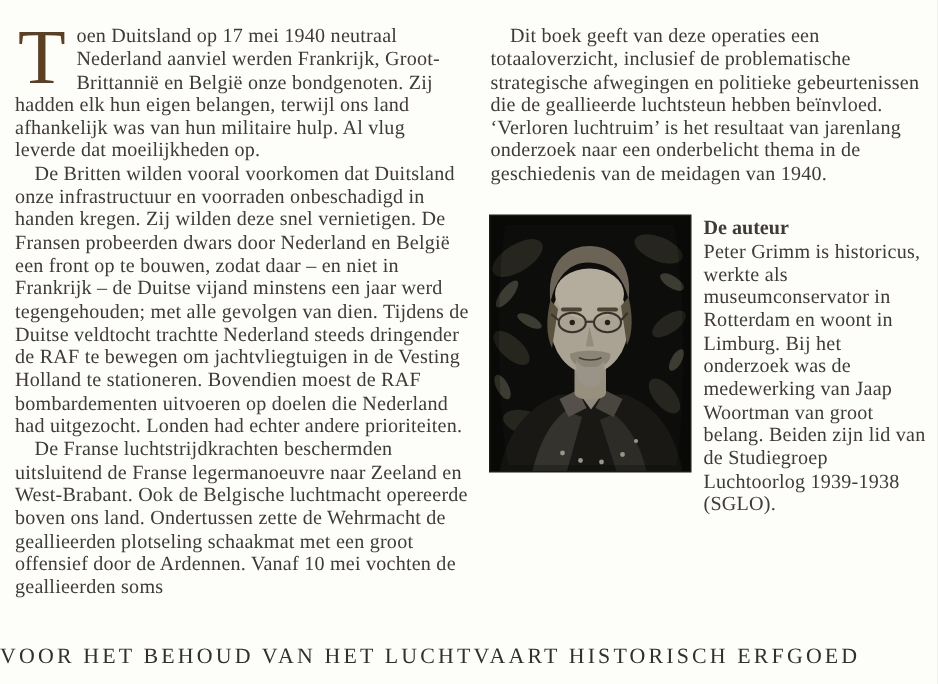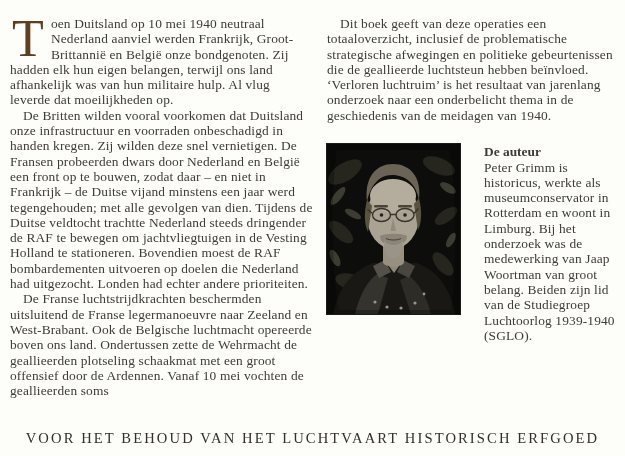--- a/index.html
+++ b/index.html
@@ -34,21 +34,21 @@
   .dropcap {
     float: left;
     font-size: 52px;
     line-height: 40px;
     padding: 3px 7px 0 2px;
     color: #5e3f20;
     font-family: "Liberation Serif", "DejaVu Serif", serif;
   }
   .author-section {
     display: flex;
-    gap: 24px;
+    gap: 9px;
     margin-top: 21px;
     align-items: flex-start;
   }
   .photo-frame {
     width: 133px;
     height: 170px;
     flex: 0 0 auto;
     background: #0d0d0b;
     box-shadow: 0 0 0 1px #1a1a18;
   }
@@ -63,37 +63,36 @@
     font-size: 13.4px;
     font-weight: bold;
     line-height: 15.5px;
   }
   .author-body { margin: 0; }
   .footer-slogan {
     position: absolute;
     left: 0;
     right: 0;
     bottom: 9px;
-    text-align: center;
     font-size: 14.6px;
     letter-spacing: 2.1px;
     color: #33302c;
     white-space: nowrap;
   }
 </style>
 </head>
 <body>
 
 <div class="page">
 
   <div class="columns">
 
     <div class="col-left">
       <p class="body-para">
-        <span class="dropcap">T</span><span>oen Duitsland op 10 mei 1940 neutraal Nederland aanviel werden Frankrijk, Groot-Brittannië en België onze bondgenoten. Zij hadden elk hun eigen belangen, terwijl ons land afhankelijk was van hun militaire hulp. Al vlug leverde dat moeilijkheden op.</span>
+        <span class="dropcap">T</span><span>oen Duitsland op 17 mei 1940 neutraal Nederland aanviel werden Frankrijk, Groot-Brittannië en België onze bondgenoten. Zij hadden elk hun eigen belangen, terwijl ons land afhankelijk was van hun militaire hulp. Al vlug leverde dat moeilijkheden op.</span>
       </p>
       <p class="body-para indent">De Britten wilden vooral voorkomen dat Duitsland onze infrastructuur en voorraden onbeschadigd in handen kregen. Zij wilden deze snel vernietigen. De Fransen probeerden dwars door Nederland en België een front op te bouwen, zodat daar – en niet in Frankrijk – de Duitse vijand minstens een jaar werd tegengehouden; met alle gevolgen van dien. Tijdens de Duitse veldtocht trachtte Nederland steeds dringender de RAF te bewegen om jachtvliegtuigen in de Vesting Holland te stationeren. Bovendien moest de RAF bombardementen uitvoeren op doelen die Nederland had uitgezocht. Londen had echter andere prioriteiten.</p>
       <p class="body-para indent">De Franse luchtstrijdkrachten beschermden uitsluitend de Franse legermanoeuvre naar Zeeland en West-Brabant. Ook de Belgische luchtmacht opereerde boven ons land. Ondertussen zette de Wehrmacht de geallieerden plotseling schaakmat met een groot offensief door de Ardennen. Vanaf 10 mei vochten de geallieerden soms</p>
     </div>
 
     <div class="col-right">
       <p class="body-para indent">Dit boek geeft van deze operaties een totaaloverzicht, inclusief de problematische strategische afwegingen en politieke gebeurtenissen die de geallieerde luchtsteun hebben beïnvloed. ‘Verloren luchtruim’ is het resultaat van jarenlang onderzoek naar een onderbelicht thema in de geschiedenis van de meidagen van 1940.</p>
 
       <div class="author-section">
         <div class="photo-frame">
@@ -160,21 +159,21 @@
               <circle cx="74" cy="164" r="1.6"></circle>
               <circle cx="88" cy="159" r="1.6"></circle>
               <circle cx="97" cy="150" r="1.4"></circle>
             </g>
 
             <path d="M0,0 H133 V170 H0 Z M10,6 C4,40 4,130 12,166 H124 C130,130 130,40 122,6 Z" fill="#000000" opacity="0.25" fill-rule="evenodd"></path>
           </svg>
         </div>
         <div class="author-text">
           <p class="author-heading">De auteur</p>
-          <p class="author-body body-para">Peter Grimm is historicus, werkte als museumconservator in Rotterdam en woont in Limburg. Bij het onderzoek was de medewerking van Jaap Woortman van groot belang. Beiden zijn lid van de Studiegroep Luchtoorlog 1939-1940 (SGLO).</p>
+          <p class="author-body body-para">Peter Grimm is historicus, werkte als museumconservator in Rotterdam en woont in Limburg. Bij het onderzoek was de medewerking van Jaap Woortman van groot belang. Beiden zijn lid van de Studiegroep Luchtoorlog 1939-1938 (SGLO).</p>
         </div>
       </div>
     </div>
 
   </div>
 
   <div class="footer-slogan">VOOR HET BEHOUD VAN HET LUCHTVAART HISTORISCH ERFGOED</div>
 
 </div>
 

